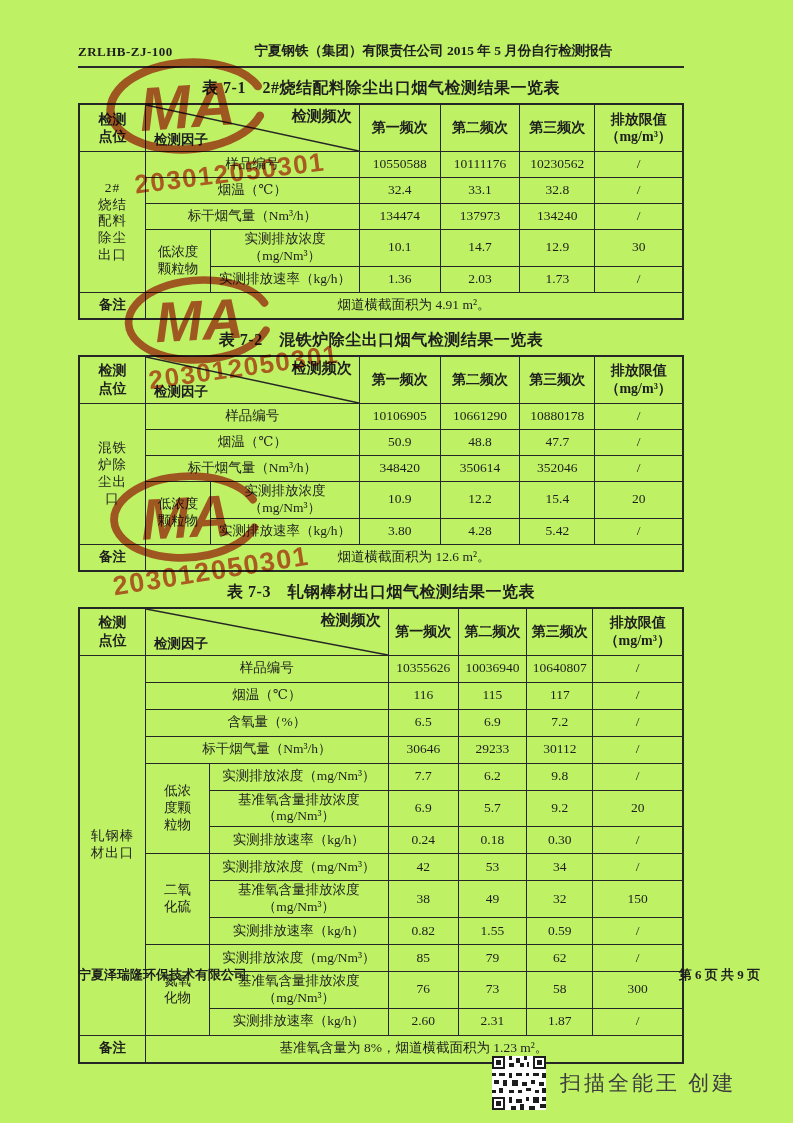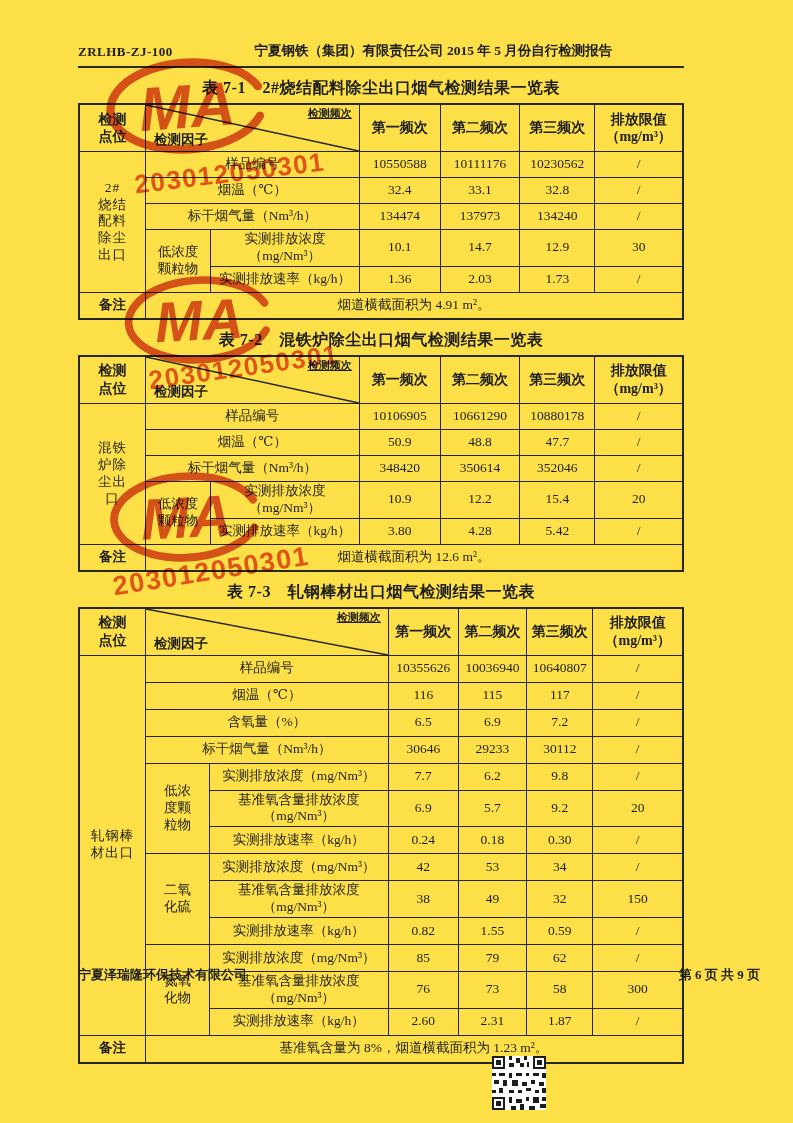--- a/index.html
+++ b/index.html
@@ -1,18 +1,18 @@
 <!DOCTYPE html>
 <html><head>
 <meta charset="utf-8">
 <style>
   html,body{margin:0;padding:0;background:#e8e8e8;}
   .page{
     position:relative;width:793px;height:1123px;margin:0 auto;
-    background:#fde047;overflow:hidden;color:#1e1e1e;
+    background:#bef264;overflow:hidden;color:#1e1e1e;
     font-family:"Liberation Serif","DejaVu Serif",serif;
   }
   .content{position:absolute;left:78px;top:42px;width:606px;}
   
   .doc-header{display:flex;align-items:flex-end;font-weight:bold;}
   .doc-number{font-size:13px;letter-spacing:.5px;white-space:nowrap;}
   .doc-title{flex:1;text-align:center;font-size:13.5px;padding-left:10px;white-space:nowrap;}
   .header-rule{border-top:2.5px solid #2a2a2a;margin-top:6px;}
   
   .tbl-title{text-align:center;font-weight:bold;font-size:16px;margin:10px 0 4px;letter-spacing:.5px;}
@@ -26,21 +26,21 @@
   .t12 td{height:23px;}
   .t3 td{height:24px;}
   .head-row th{height:44px;}
   .pre{white-space:pre-line;}
   .point-cell{font-size:13.5px;letter-spacing:1px;}
   .remark-label{font-weight:bold;height:25px;}
   .remark-text{text-align:center;}
   
   .diag{position:relative;padding:0;}
   .diag svg.diagline{position:absolute;inset:0;width:100%;height:100%;}
-  .diag .dtop{position:absolute;top:2px;right:7px;font-size:11px;text-decoration:underline;}
+  .diag .dtop{position:absolute;top:2px;right:7px;font-size:15px;}
   .diag .dbottom{position:absolute;bottom:2px;left:8px;font-size:13.5px;margin-top:38px;}
   
   .footer{position:absolute;left:78px;top:966px;width:682px;display:flex;
     justify-content:space-between;font-size:13px;font-weight:bold;}
   .scan-block{position:absolute;left:492px;top:1056px;display:flex;align-items:center;}
   .scan-caption{font-size:21px;color:#3e3e3e;margin-left:14px;letter-spacing:3px;
     font-family:"Liberation Serif","DejaVu Serif",serif;}
   
   .stamp{position:absolute;pointer-events:none;mix-blend-mode:multiply;opacity:.82;}
   .stamp svg{display:block;width:100%;height:100%;}
@@ -404,20 +404,21 @@
           <rect x="13" y="23" width="3" height="2"></rect>
           <rect x="18" y="22" width="2" height="2"></rect>
         <rect x="22" y="22" width="3" height="3"></rect>
           <rect x="27" y="22" width="2" height="2"></rect>
           <rect x="10" y="27" width="3" height="2"></rect>
         <rect x="15" y="26" width="2" height="3"></rect>
           <rect x="20" y="27" width="3" height="2"></rect>
           <rect x="26" y="26" width="3" height="2"></rect>
       </g>
     </svg>
+    <span class="scan-caption">扫描全能王 创建</span>
   </div>
 
   <div class="stamp" id="stamp1">
     <svg viewBox="0 0 200 120">
       <path d="M 186.5 42.2 A 92 52 0 1 0 186.5 77.8" fill="none" stroke="#cd382c" stroke-width="10" stroke-linecap="round"></path>
       <text x="100" y="86" text-anchor="middle" font-size="74" font-weight="bold" font-style="italic" fill="#cd382c" font-family="Liberation Sans, sans-serif">MA</text>
     </svg>
   </div>
   <div class="serial" id="serial1">203012050301</div>
 

